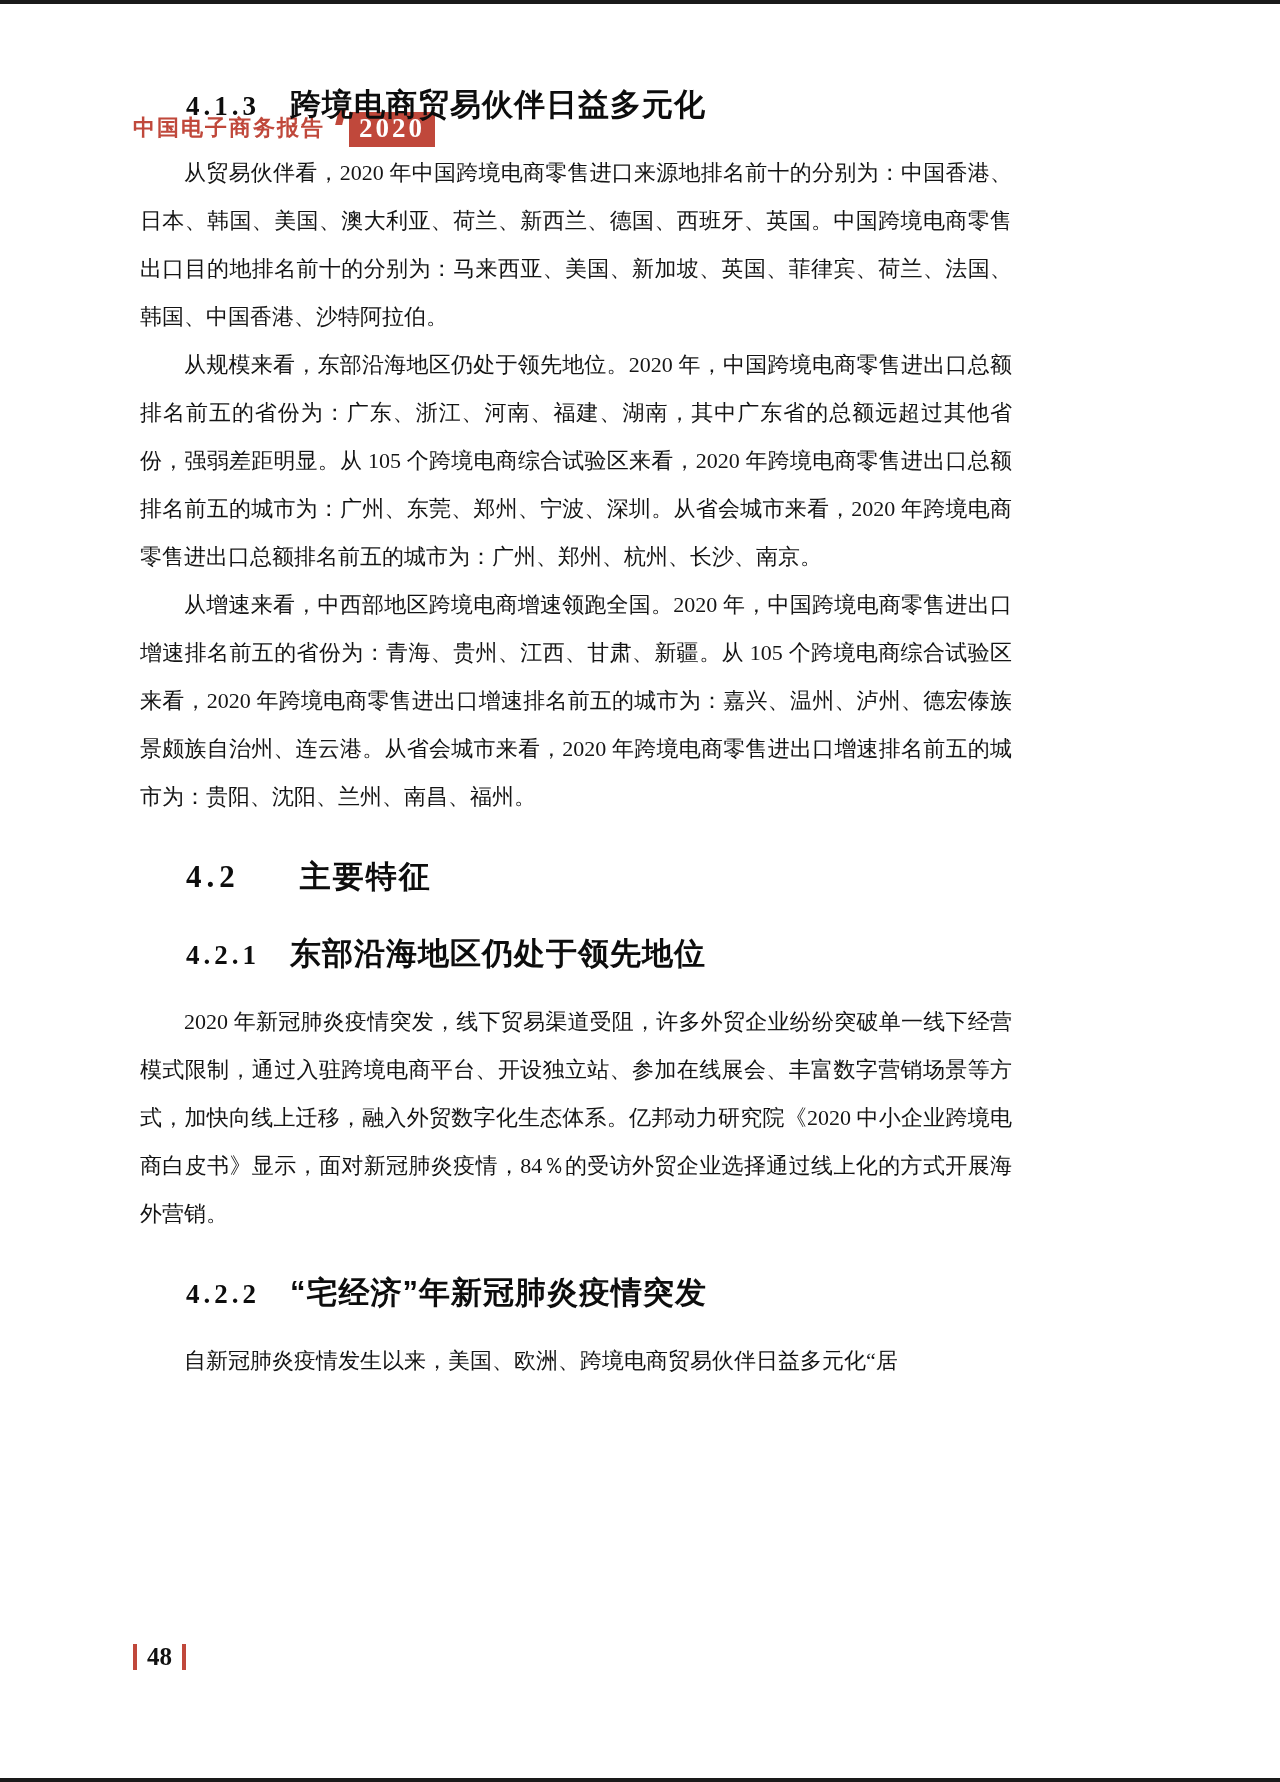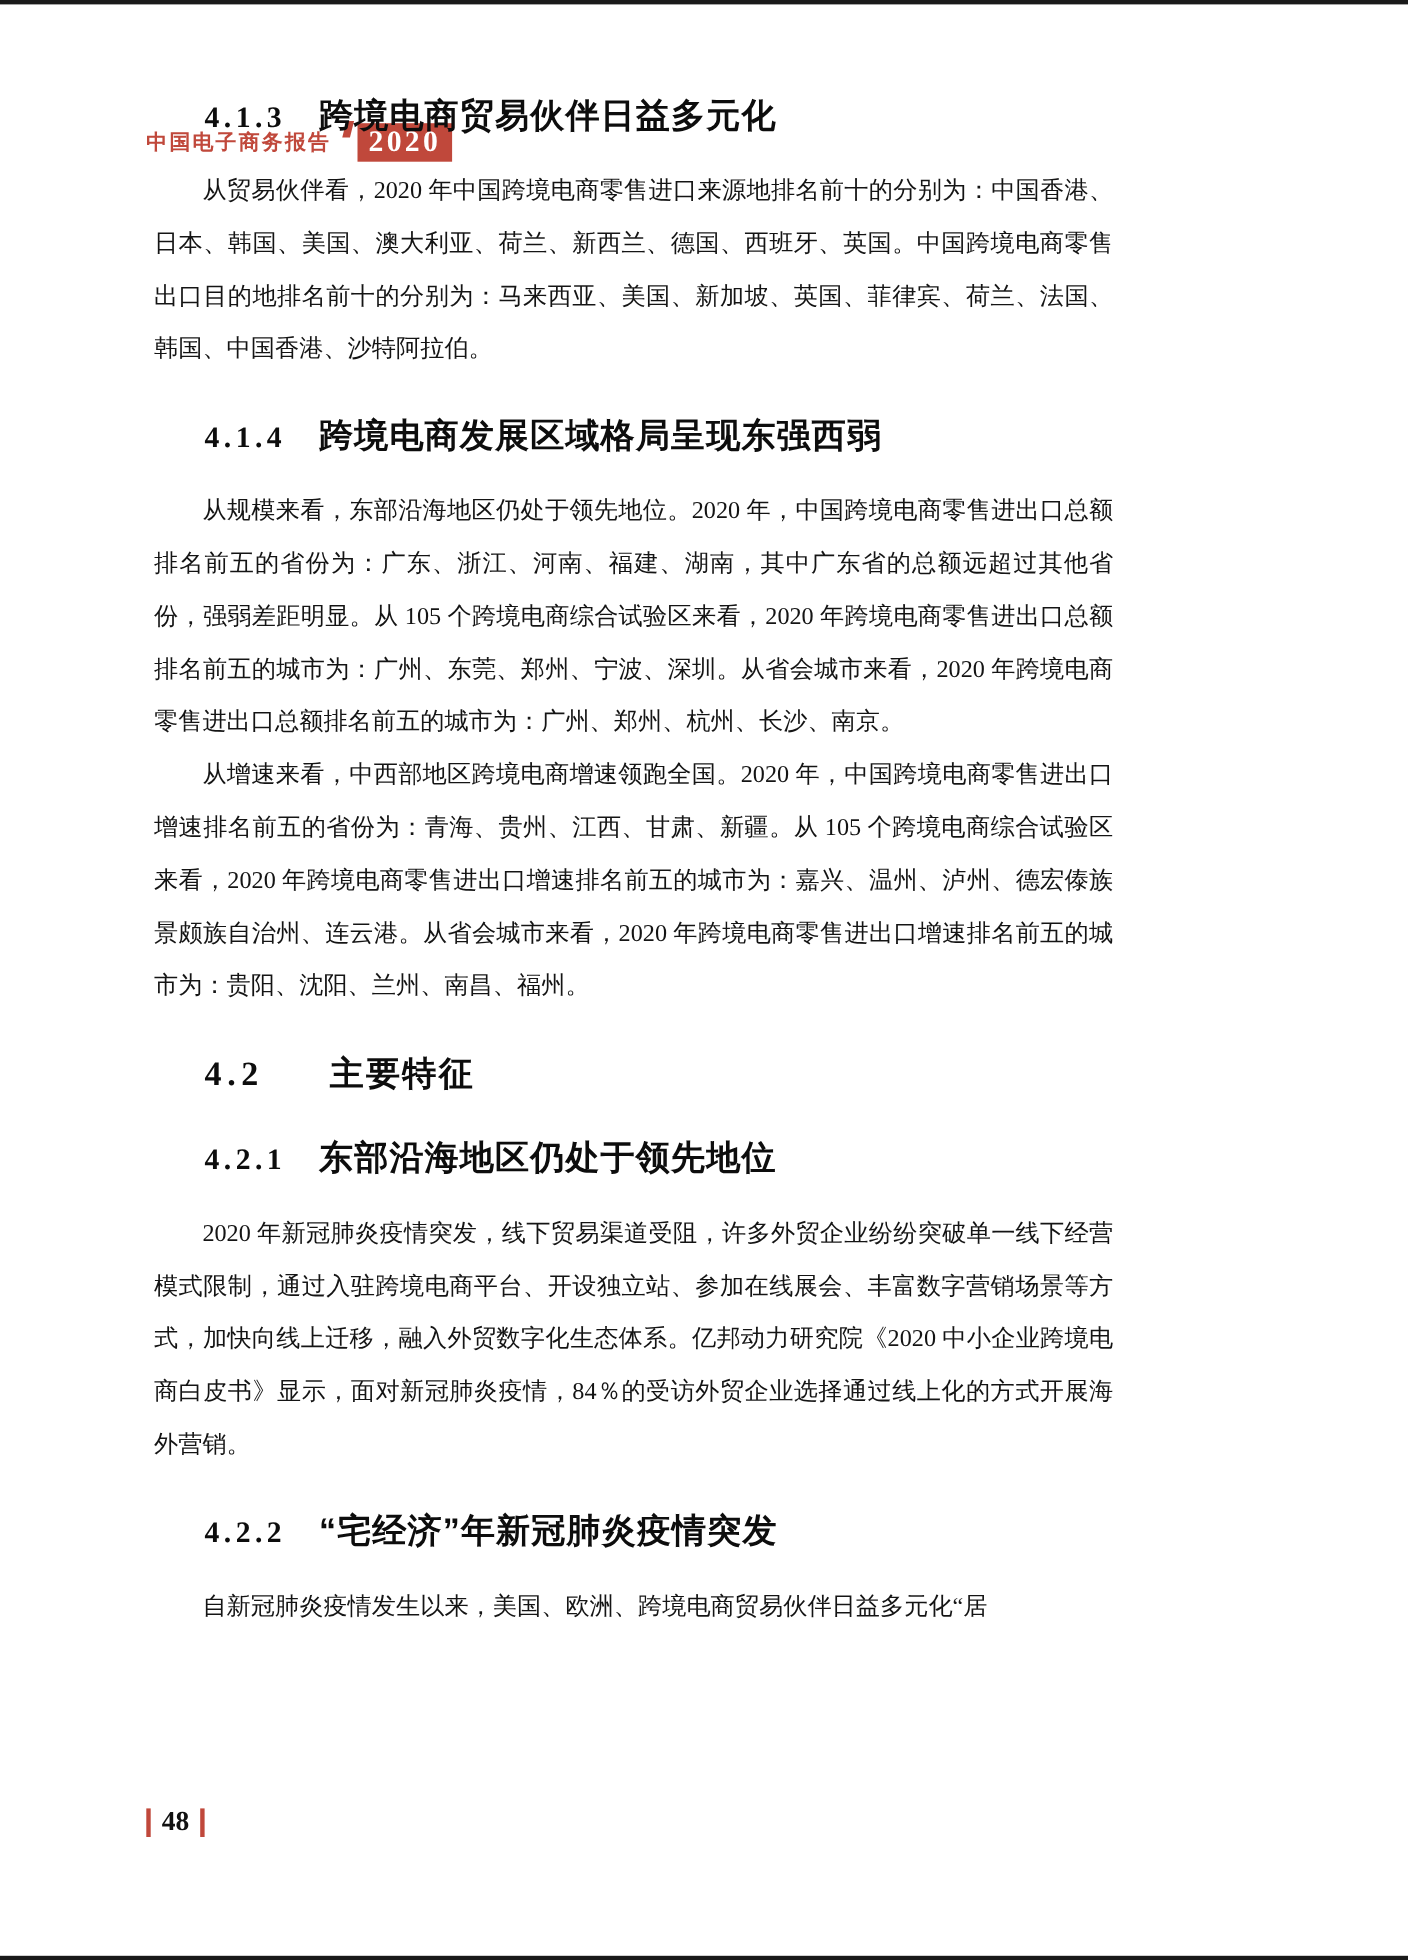--- a/index.html
+++ b/index.html
@@ -8,21 +8,21 @@
   body { width:1280px; height:1782px; position:relative; overflow:hidden;
          font-family:"Liberation Serif","DejaVu Serif",serif; color:var(--ink); }
 
   .edge { position:absolute; left:0; right:0; height:4px; background:#1a1a1a; }
   .edge.top { top:0; }
   .edge.bottom { bottom:0; }
 
   
   .report-header { position:absolute; top:110px; left:133px; white-space:nowrap; }
   .hdr-title { font-family:Liberation Serif, serif; font-weight:700;
-               font-size:19px; letter-spacing:2px; color:var(--accent); }
+               font-size:22px; letter-spacing:2px; color:var(--accent); }
   .hdr-tick { display:inline-block; width:7px; height:15px; background:var(--accent);
               transform:skewX(-14deg); margin:0 5px 0 12px; vertical-align:10px; }
   .hdr-badge { display:inline-block; background:var(--accent); color:#ffffff;
                font-family:"Liberation Serif",serif; font-weight:700; font-size:27px;
                letter-spacing:3px; padding:1px 10px 3px; vertical-align:-2px; }
 
   .content { position:absolute; left:140px; top:0; width:872px; }
 
   .h3 { display:flex; align-items:baseline; gap:30px; margin:36px 0 24px 46px;
         font-weight:700; color:#0d0d0d; line-height:38px; }
@@ -52,24 +52,20 @@
 </header>
 
 <main class="content">
 
   <h2 class="h3 first">
     <span class="num">4.1.3</span>
     <span class="ttl">跨境电商贸易伙伴日益多元化</span>
   </h2>
   <p class="body">从贸易伙伴看，2020 年中国跨境电商零售进口来源地排名前十的分别为：中国香港、日本、韩国、美国、澳大利亚、荷兰、新西兰、德国、西班牙、英国。中国跨境电商零售出口目的地排名前十的分别为：马来西亚、美国、新加坡、英国、菲律宾、荷兰、法国、韩国、中国香港、沙特阿拉伯。</p>
 
-  <h2 class="h3">
-    <span class="num">4.1.4</span>
-    <span class="ttl">跨境电商发展区域格局呈现东强西弱</span>
-  </h2>
   <p class="body">从规模来看，东部沿海地区仍处于领先地位。2020 年，中国跨境电商零售进出口总额排名前五的省份为：广东、浙江、河南、福建、湖南，其中广东省的总额远超过其他省份，强弱差距明显。从 105 个跨境电商综合试验区来看，2020 年跨境电商零售进出口总额排名前五的城市为：广州、东莞、郑州、宁波、深圳。从省会城市来看，2020 年跨境电商零售进出口总额排名前五的城市为：广州、郑州、杭州、长沙、南京。</p>
   <p class="body">从增速来看，中西部地区跨境电商增速领跑全国。2020 年，中国跨境电商零售进出口增速排名前五的省份为：青海、贵州、江西、甘肃、新疆。从 105 个跨境电商综合试验区来看，2020 年跨境电商零售进出口增速排名前五的城市为：嘉兴、温州、泸州、德宏傣族景颇族自治州、连云港。从省会城市来看，2020 年跨境电商零售进出口增速排名前五的城市为：贵阳、沈阳、兰州、南昌、福州。</p>
 
   <h1 class="h2big">
     <span class="num">4.2</span>
     <span class="ttl">主要特征</span>
   </h1>
 
   <h2 class="h3">
     <span class="num">4.2.1</span>

